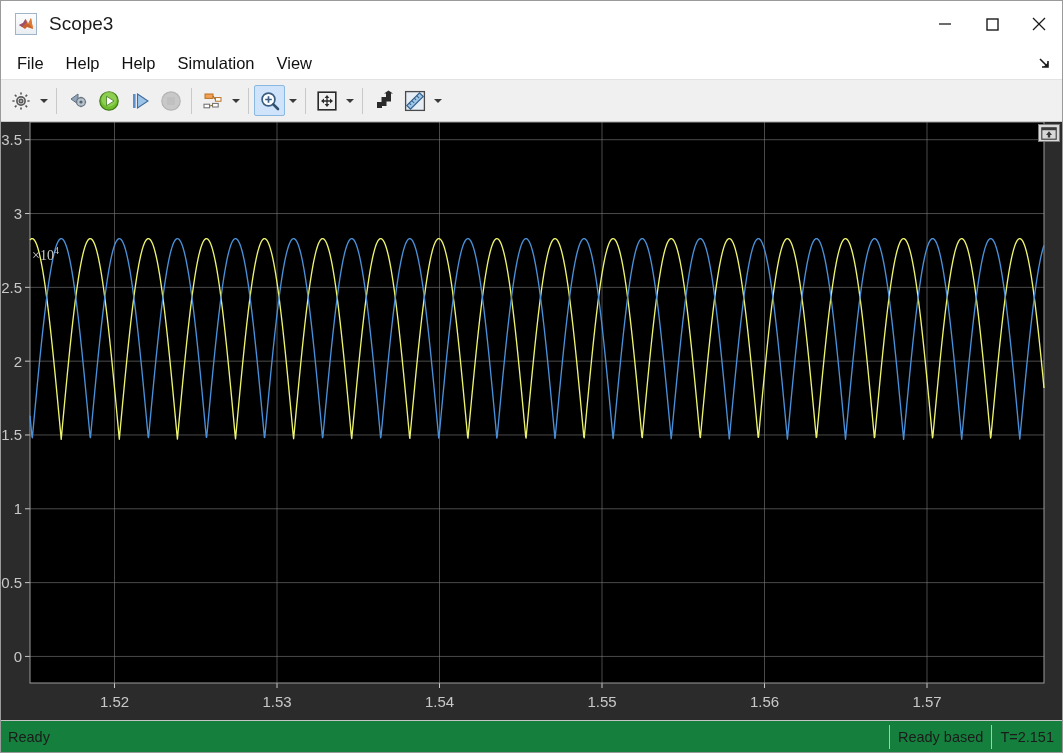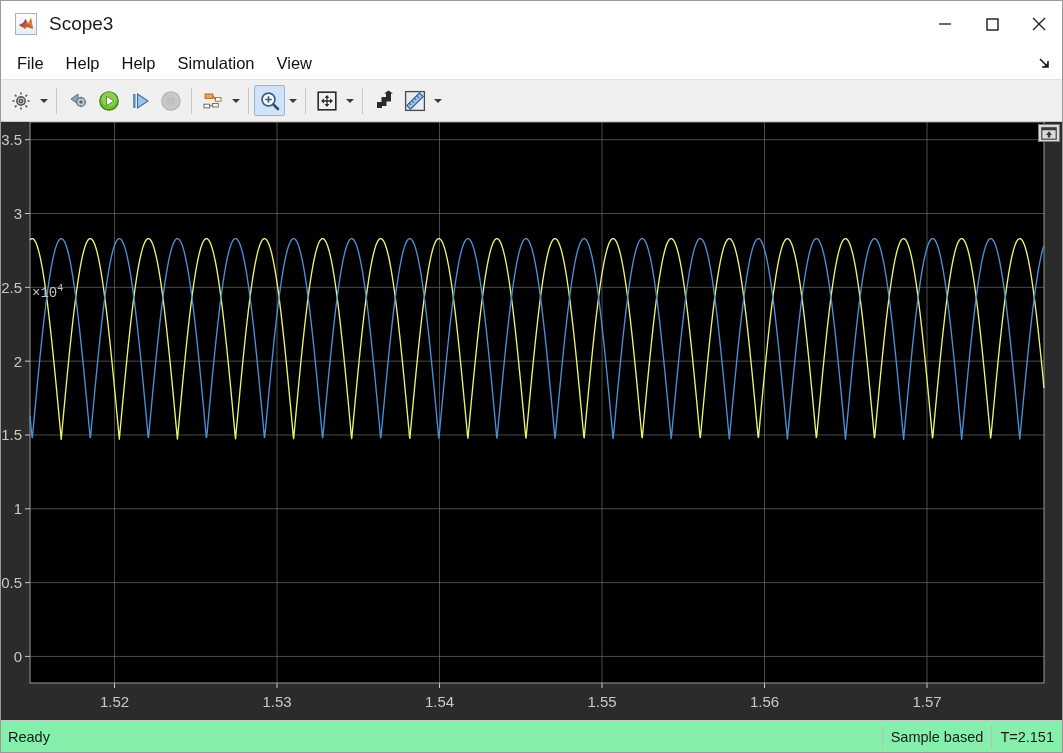--- a/index.html
+++ b/index.html
@@ -112,40 +112,39 @@
   .scope {
     flex: 1 1 auto;
     background: #2b2b2b;
     position: relative;
     overflow: hidden;
   }
   .exp-label {
     position: absolute;
     left: 31px; top: 123px;
     color: #c8c8c8; font-size: 14px;
-    font-family: Liberation Mono, monospace;
+    font-family: Liberation Serif, serif;
     z-index: 4;
-    margin-top: 38px;
   }
   .exp-label sup { font-size: 10px; }
   .expand-btn {
     position: absolute; right: 2px; top: 2px;
     width: 22px; height: 18px;
     background: #d9d9d9;
     border: 1px solid #7d7d7d;
     display: flex; align-items: center; justify-content: center;
     box-sizing: border-box;
     z-index: 6; cursor: default;
   }
   .plot-svg { position: absolute; left: 0; top: 0; z-index: 2; }
 
   
   .statusbar {
     height: 31px; flex: 0 0 31px;
-    background: #86efac;
+    background: #15803d;
     border-top: 1px solid #c4c4c4;
     display: flex; align-items: center;
     font-size: 14.5px; color: #1b1b1b;
   }
   .status-left { padding-left: 7px; flex: 1 1 auto; }
   .status-cell {
     border-left: 1px solid #bdbdbd;
     padding: 0 8px;
     line-height: 24px;
     height: 24px;
@@ -380,16 +379,16 @@
       <svg width="16" height="13" viewBox="0 0 16 13">
         <rect x="0.8" y="0.8" width="14.4" height="11.4" fill="none" stroke="#3a3a3a" stroke-width="1.1"></rect>
         <rect x="0.8" y="0.8" width="14.4" height="2.4" fill="#3a3a3a"></rect>
         <path d="M8 4.2 L11 8 L9.2 8 L9.2 10.6 L6.8 10.6 L6.8 8 L5 8 Z" fill="#3a3a3a"></path>
       </svg>
     </div>
   </div>
 
   <div class="statusbar">
     <div class="status-left">Ready</div>
-    <div class="status-cell">Sample based</div>
+    <div class="status-cell">Ready based</div>
     <div class="status-cell">T=2.151</div>
   </div>
 </div>
 
 </body></html>

